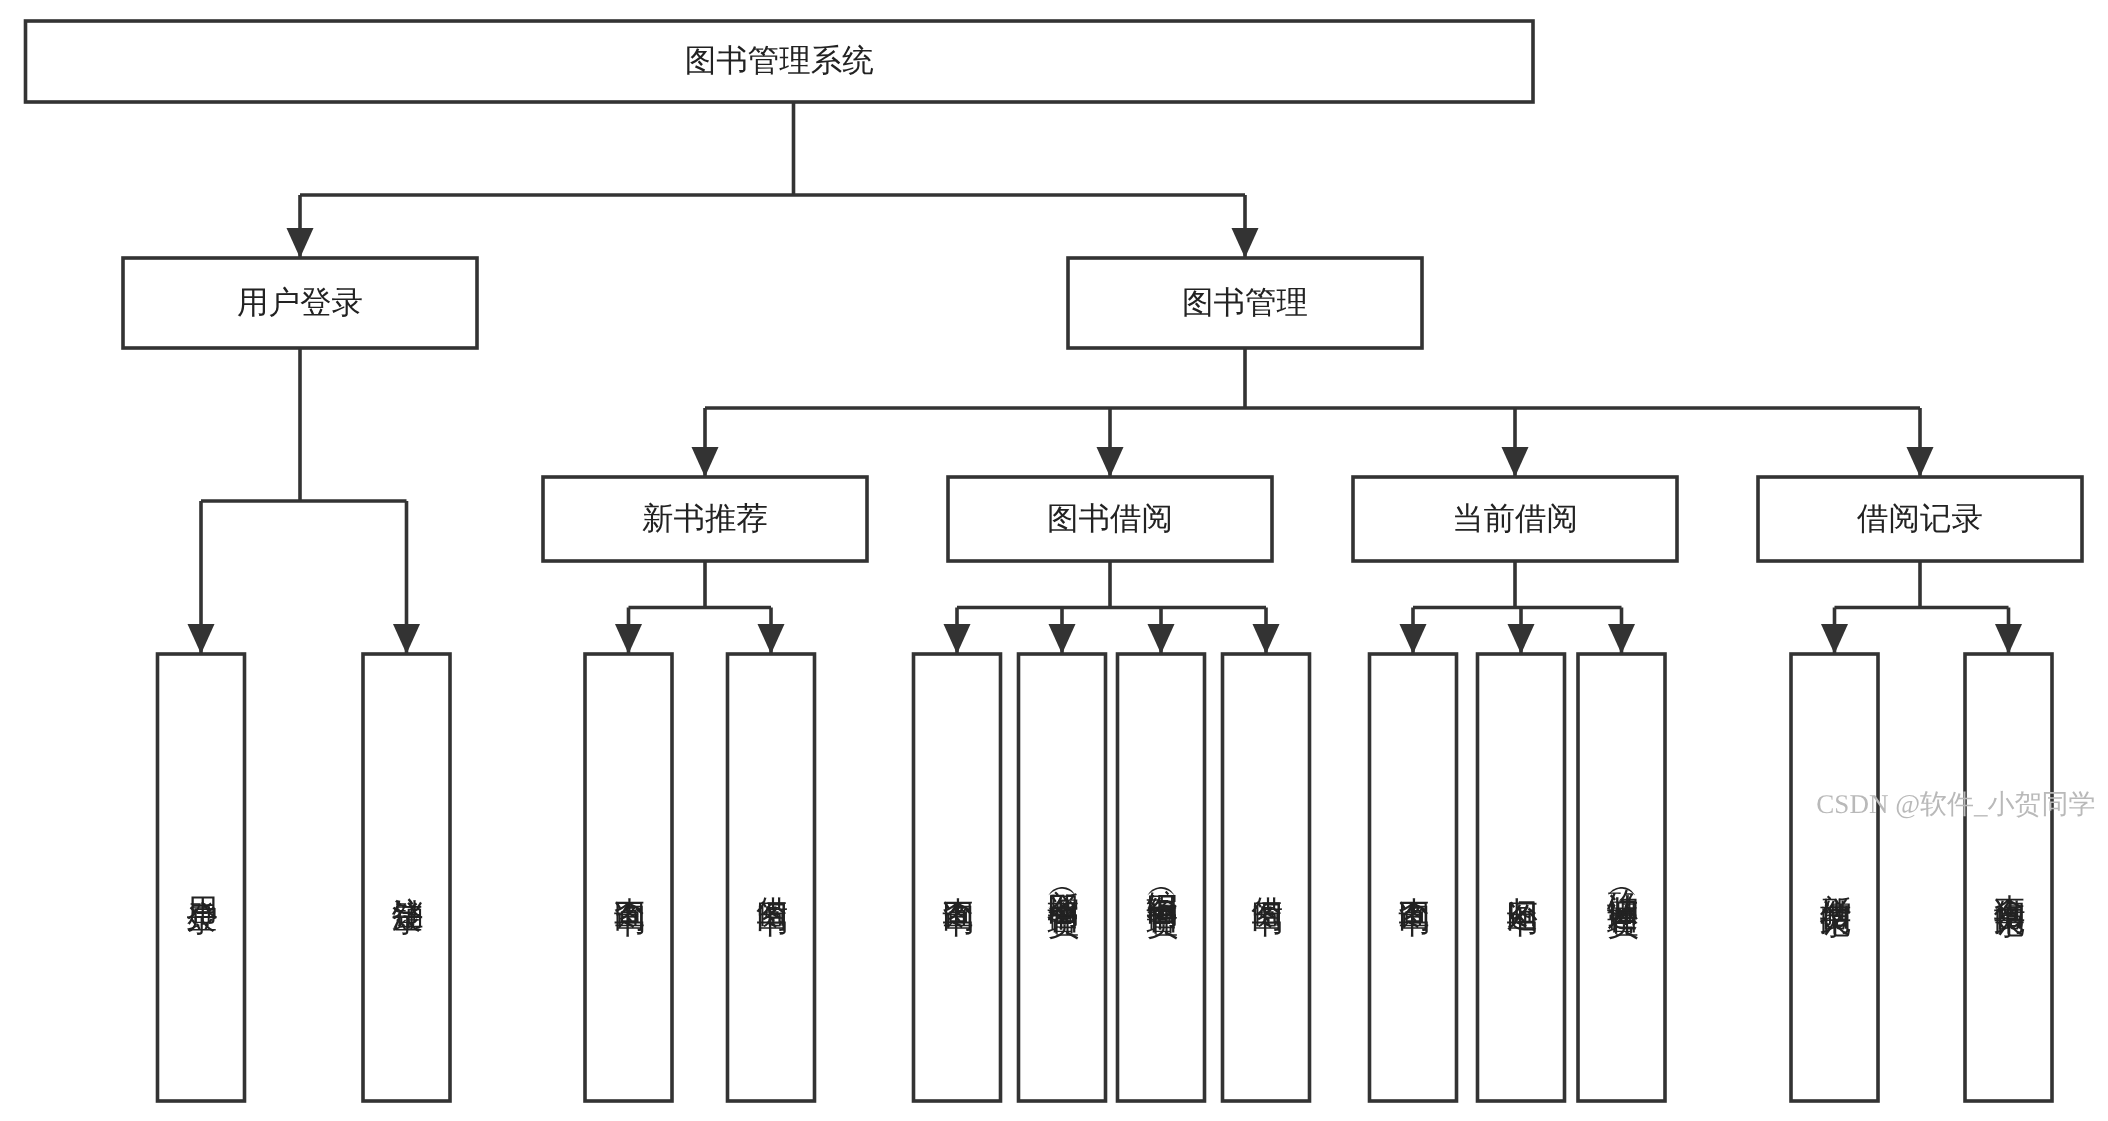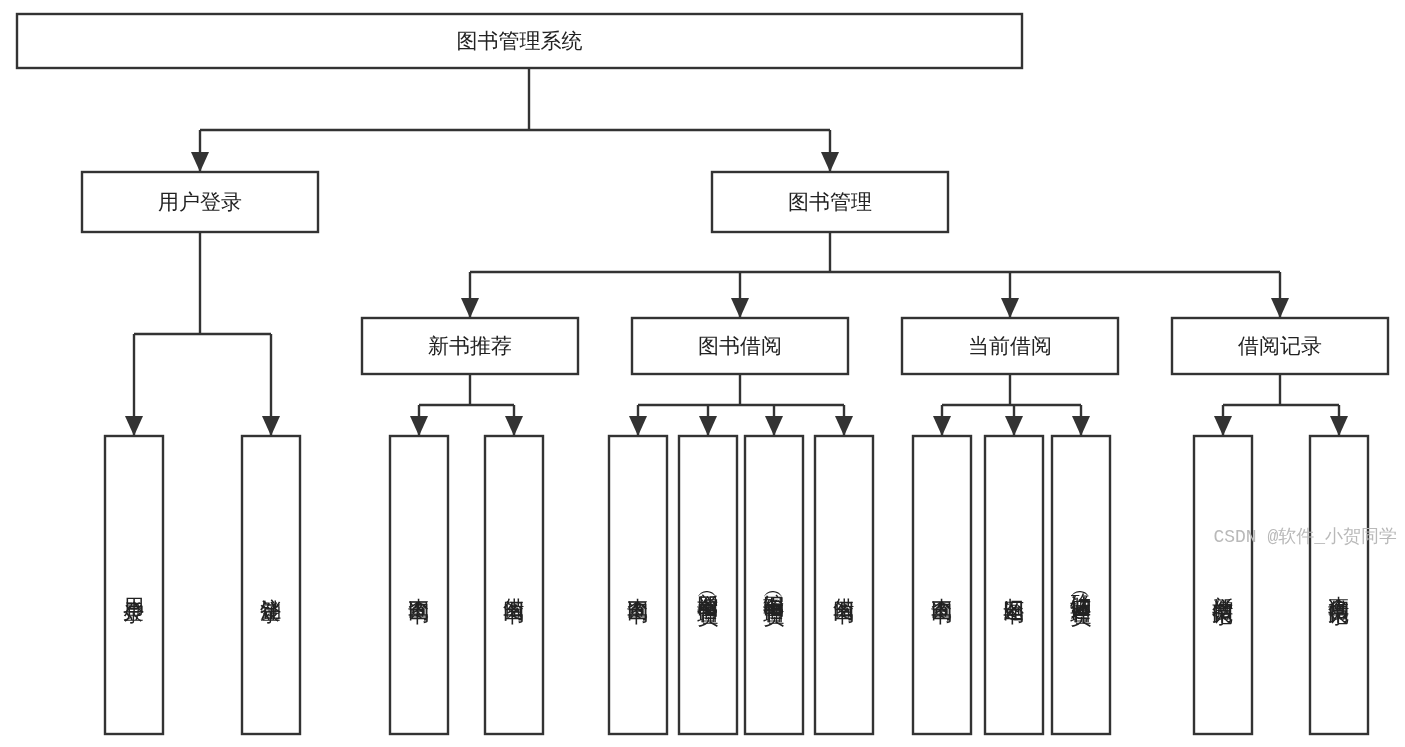--- a/index.html
+++ b/index.html
@@ -62,21 +62,21 @@
     font-size: 21px;
     line-height: 1.12;
     letter-spacing: 2px;
     color: #222222;
     white-space: nowrap;
   }
   .watermark {
     position: absolute;
     right: 8px;
     bottom: 6px;
-    font-family: Liberation Mono, monospace;
+    font-family: Liberation Serif, serif;
     font-size: 18px;
     color: #b9b9b9;
     white-space: nowrap;
   }
 </style>
 </head>
 <body>
 
 <div id="diagram-root">
 

